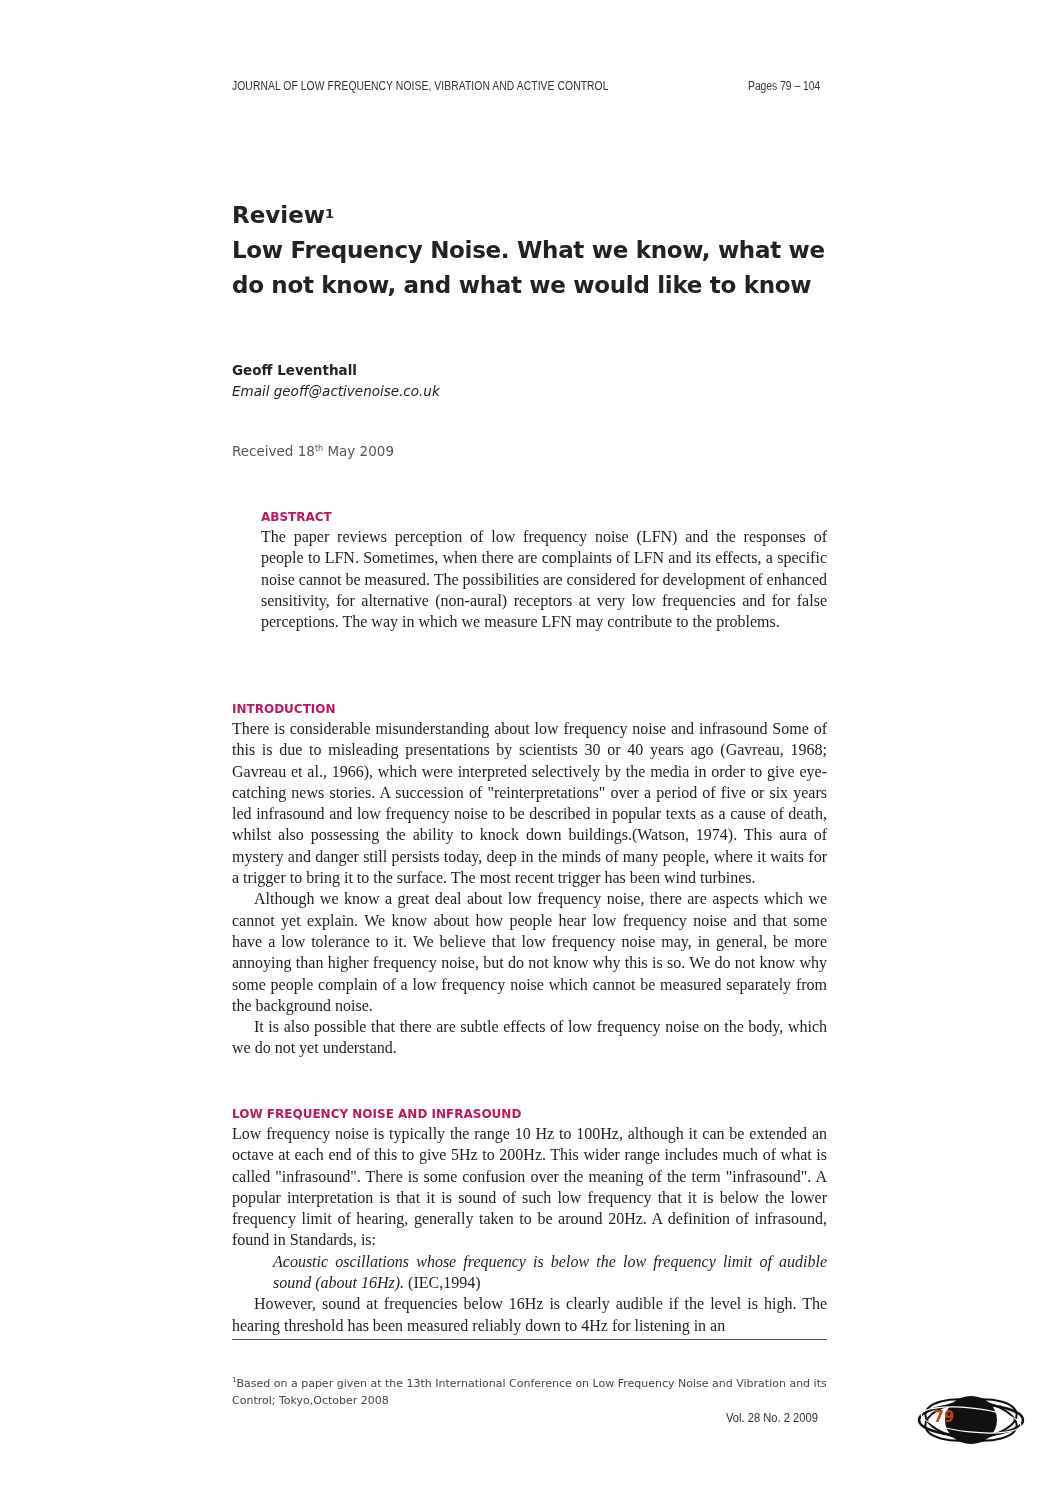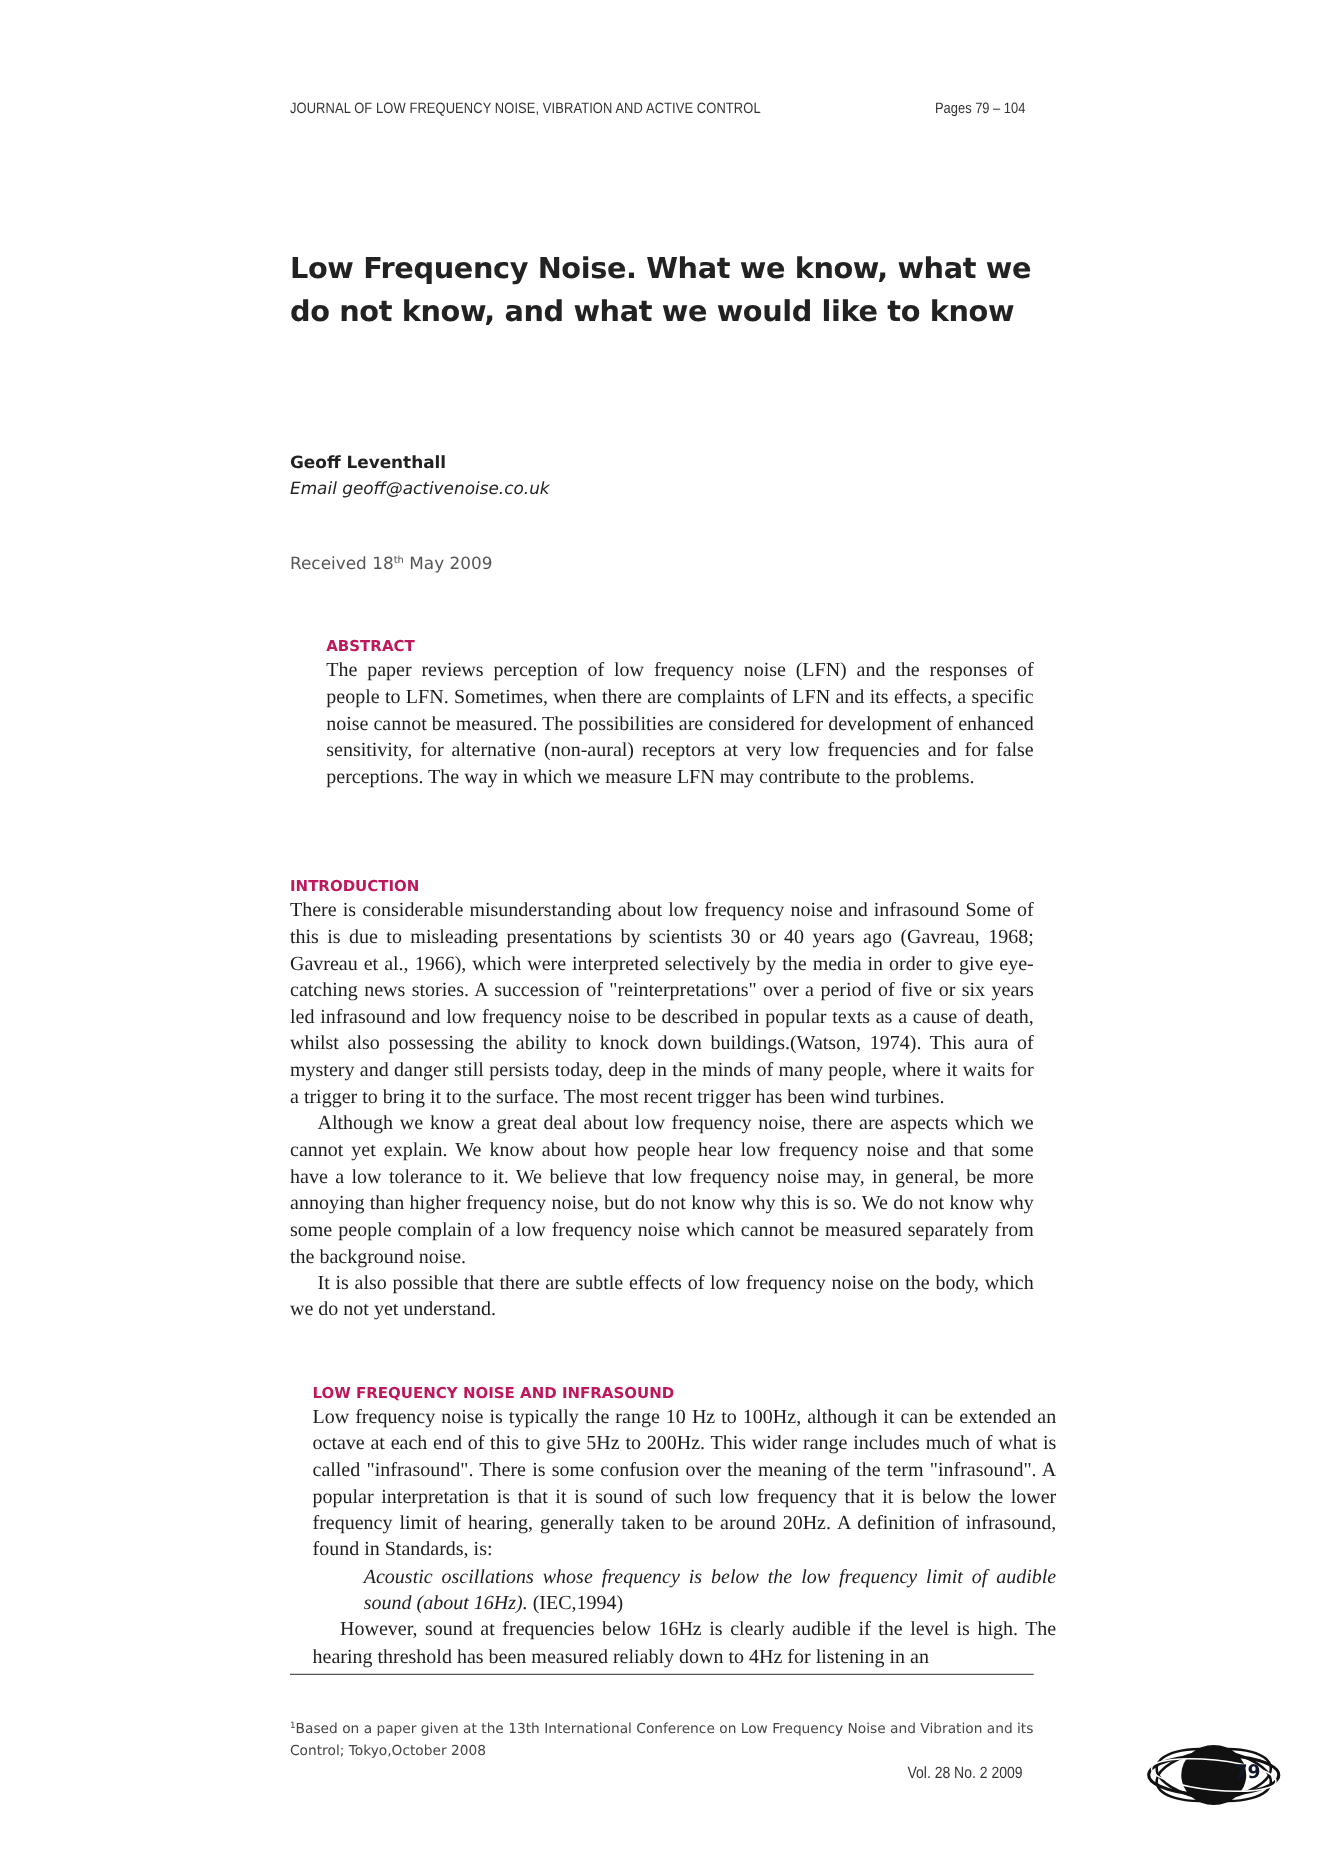--- a/index.html
+++ b/index.html
@@ -13,36 +13,37 @@
   .author-block { position: absolute; top: 360px; left: 232px; width: 600px; font-family: "DejaVu Sans", sans-serif; font-size: 13.5px; line-height: 21px; color: #222; }
   .author-name { font-weight: bold; }
   .italic { font-style: italic; }
   .received { position: absolute; top: 443px; left: 232px; font-family: "DejaVu Sans", sans-serif; font-size: 13.5px; color: #555; }
   .received sup { font-size: 8px; }
   .abstract { position: absolute; top: 508px; left: 261px; width: 566px; }
   .sec-head { font-family: "DejaVu Sans", sans-serif; font-weight: bold; font-size: 12px; color: #be185d; line-height: 18px; }
   .body-text { font-family: "Liberation Serif", serif; font-size: 16px; line-height: 21.3px; text-align: justify; color: #1e1e1e; }
   .indent { text-indent: 22px; }
   .intro { position: absolute; top: 700px; left: 232px; width: 595px; }
-  .lfn { position: absolute; top: 1105px; left: 232px; width: 595px; margin-left: 18px; }
+  .lfn { position: absolute; top: 1105px; left: 232px; width: 595px; }
   .quote { padding-left: 41px; font-style: italic; }
   .rule { position: absolute; top: 1339px; left: 232px; width: 595px; height: 1px; background: #555; }
   .footnote { position: absolute; top: 1345px; left: 232px; width: 600px; font-family: "DejaVu Sans", sans-serif; font-size: 11px; line-height: 17px; color: #444; margin-top: 27px; }
   .footnote sup { font-size: 7px; }
   .footer-vol { position: absolute; top: 1410px; left: 726px; font-size: 13px; color: #333; font-family: "Liberation Sans", sans-serif; transform: scaleX(0.86); transform-origin: left; }
   .page-badge { position: absolute; top: 1392px; left: 916px; width: 110px; height: 56px; }
-  .page-num { position: absolute; top: 1408px; left: 973px; width: 50px; text-align: center; font-family: "DejaVu Sans", sans-serif; font-weight: bold; font-size: 15px; color: #0f172a; }
+  .page-num { position: absolute; top: 1408px; left: 919px; width: 50px; text-align: center; font-family: "DejaVu Sans", sans-serif; font-weight: bold; font-size: 15px; color: #c2410c; }
 </style>
 </head>
 <body>
 
 <div class="header">JOURNAL OF LOW FREQUENCY NOISE, VIBRATION AND ACTIVE CONTROL</div>
 <div class="header-right">Pages 79 – 104</div>
 
 <div class="title-block">
+  <div class="review"><span>Review</span><sup>1</sup></div>
   <div class="title">Low Frequency Noise. What we know, what we do not know, and what we would like to know</div>
 </div>
 
 <div class="author-block">
   <div class="author-name">Geoff Leventhall</div>
   <div class="italic">Email geoff@activenoise.co.uk</div>
 </div>
 
 <div class="received"><span>Received 18</span><sup>th</sup><span> May 2009</span></div>
 

